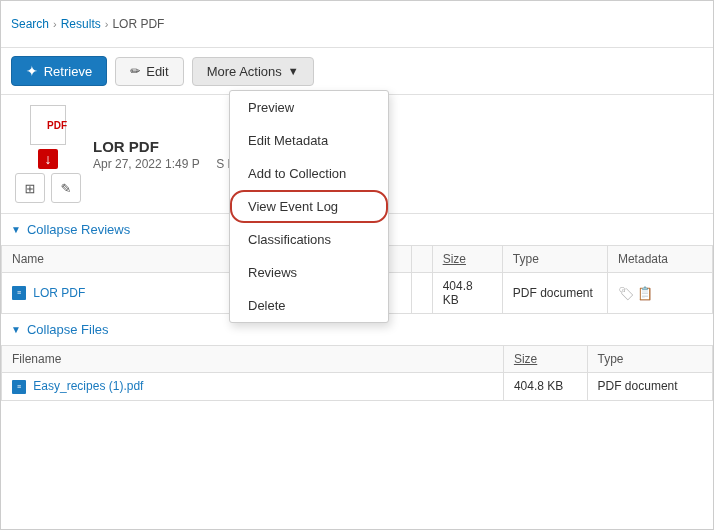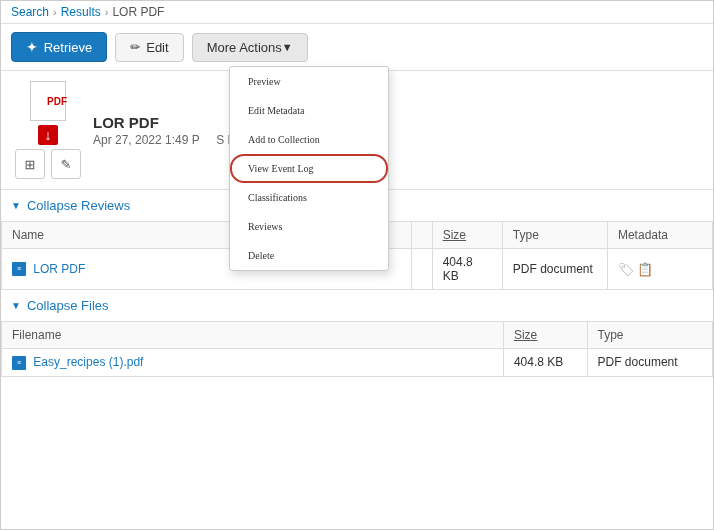--- a/index.html
+++ b/index.html
@@ -9,21 +9,21 @@
       background: #fff;
       color: #333;
       width: 714px;
       height: 530px;
       overflow: hidden;
       border: 1px solid #ccc;
     }
 
     
     .breadcrumb {
-      padding: 4px 10px;
+      padding: 16px 10px;
       font-size: 12px;
       color: #555;
       display: flex;
       align-items: center;
       gap: 4px;
       border-bottom: 1px solid #e0e0e0;
     }
     .breadcrumb a {
       color: #0073b7;
       text-decoration: none;
@@ -68,20 +68,21 @@
 
     .btn-more {
       background: #e8e8e8;
       color: #333;
       border: 1px solid #ccc;
       padding: 6px 14px;
       border-radius: 4px;
       cursor: pointer;
       display: flex;
       align-items: center;
+      gap: 6px;
       font-size: 13px;
     }
 
     
     .doc-header {
       padding: 10px 14px;
       display: flex;
       align-items: center;
       gap: 12px;
       border-bottom: 1px solid #e0e0e0;
@@ -225,22 +226,21 @@
       border: 1px solid #ccc;
       border-radius: 3px;
       box-shadow: 2px 4px 10px rgba(0,0,0,0.15);
       z-index: 100;
       min-width: 160px;
     }
     .dropdown-item {
       padding: 9px 18px;
       cursor: pointer;
       color: #333;
-      font-size: 10px;
-      font-family: Liberation Serif, serif;
+      font-size: 13px;
     }
     .dropdown-item.active {
       border: 2px solid #c0392b;
       border-radius: 14px;
       padding: 7px 16px;
       color: #333;
     }
 
     .retrieve-star {
       font-size: 14px;

